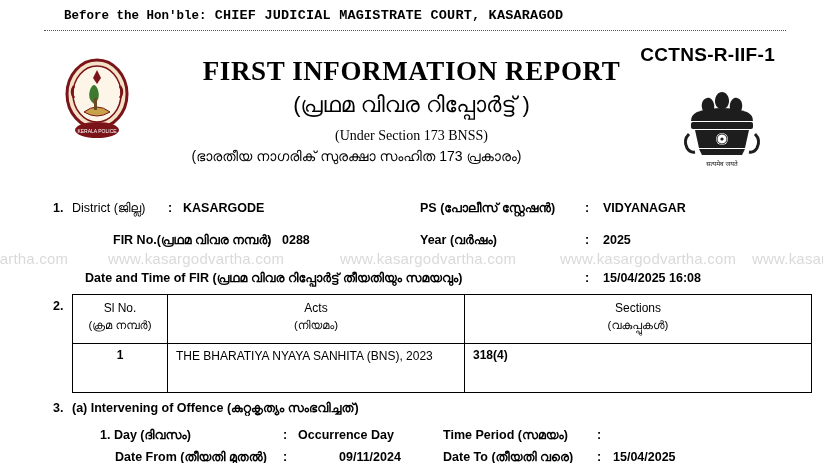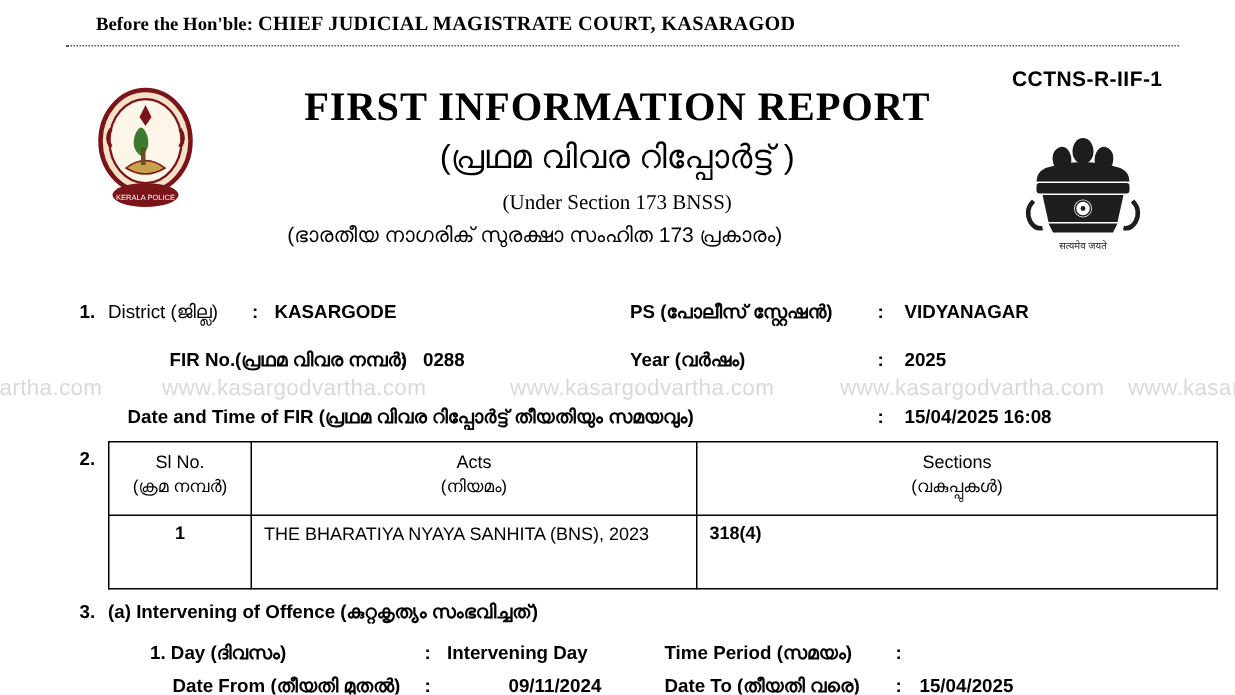--- a/index.html
+++ b/index.html
@@ -35,21 +35,21 @@
     letter-spacing: 0.2px;
   }
 
   
   .topline {
     position: absolute;
     left: 44px;
     top: 8px;
     width: 740px;
     font-size: 13.5px;
-    font-family: Liberation Serif, serif;
+    font-family: Liberation Mono, monospace;
     padding-left: 20px;
   }
   .topline .before {
     font-weight: bold;
     font-size: 12.5px;
   }
   .topline .court {
     font-weight: bold;
     font-size: 13.5px;
     letter-spacing: 0.2px;
@@ -61,21 +61,21 @@
     width: 742px;
     border-bottom: 1.5px dotted #555;
   }
 
   .cctns {
     position: absolute;
     right: 48px;
     top: 44px;
     font-family: "Liberation Sans", sans-serif;
     font-weight: bold;
-    font-size: 14px;
+    font-size: 19px;
     letter-spacing: 0.3px;
   }
 
   
   .emblem-left {
     position: absolute;
     left: 64px;
     top: 54px;
     width: 66px;
     height: 86px;
@@ -299,21 +299,21 @@
       <td class="csec">318(4)</td>
     </tr>
   </tbody>
 </table>
 
 <div class="sec3-num">3.</div>
 <div class="sec3-title">(a) Intervening of Offence (കുറ്റകൃത്യം സംഭവിച്ചത്)</div>
 
 <div class="field lbl" style="left:100px; top:428px;">1. Day (ദിവസം)</div>
 <div class="field colon" style="left:283px; top:428px;">:</div>
-<div class="field val" style="left:298px; top:428px;">Intervening Day</div>
+<div class="field val" style="left:298px; top:428px;">Occurrence Day</div>
 
 <div class="field lbl" style="left:443px; top:428px;">Time Period (സമയം)</div>
 <div class="field colon" style="left:597px; top:428px;">:</div>
 <div class="field val" style="left:613px; top:428px;"></div>
 
 <div class="field lbl" style="left:115px; top:450px;">Date From (തീയതി മുതൽ)</div>
 <div class="field colon" style="left:283px; top:450px;">:</div>
 <div class="field val" style="left:298px; top:450px;margin-left:41px;">09/11/2024</div>
 
 <div class="field lbl" style="left:443px; top:450px;">Date To (തീയതി വരെ)</div>

